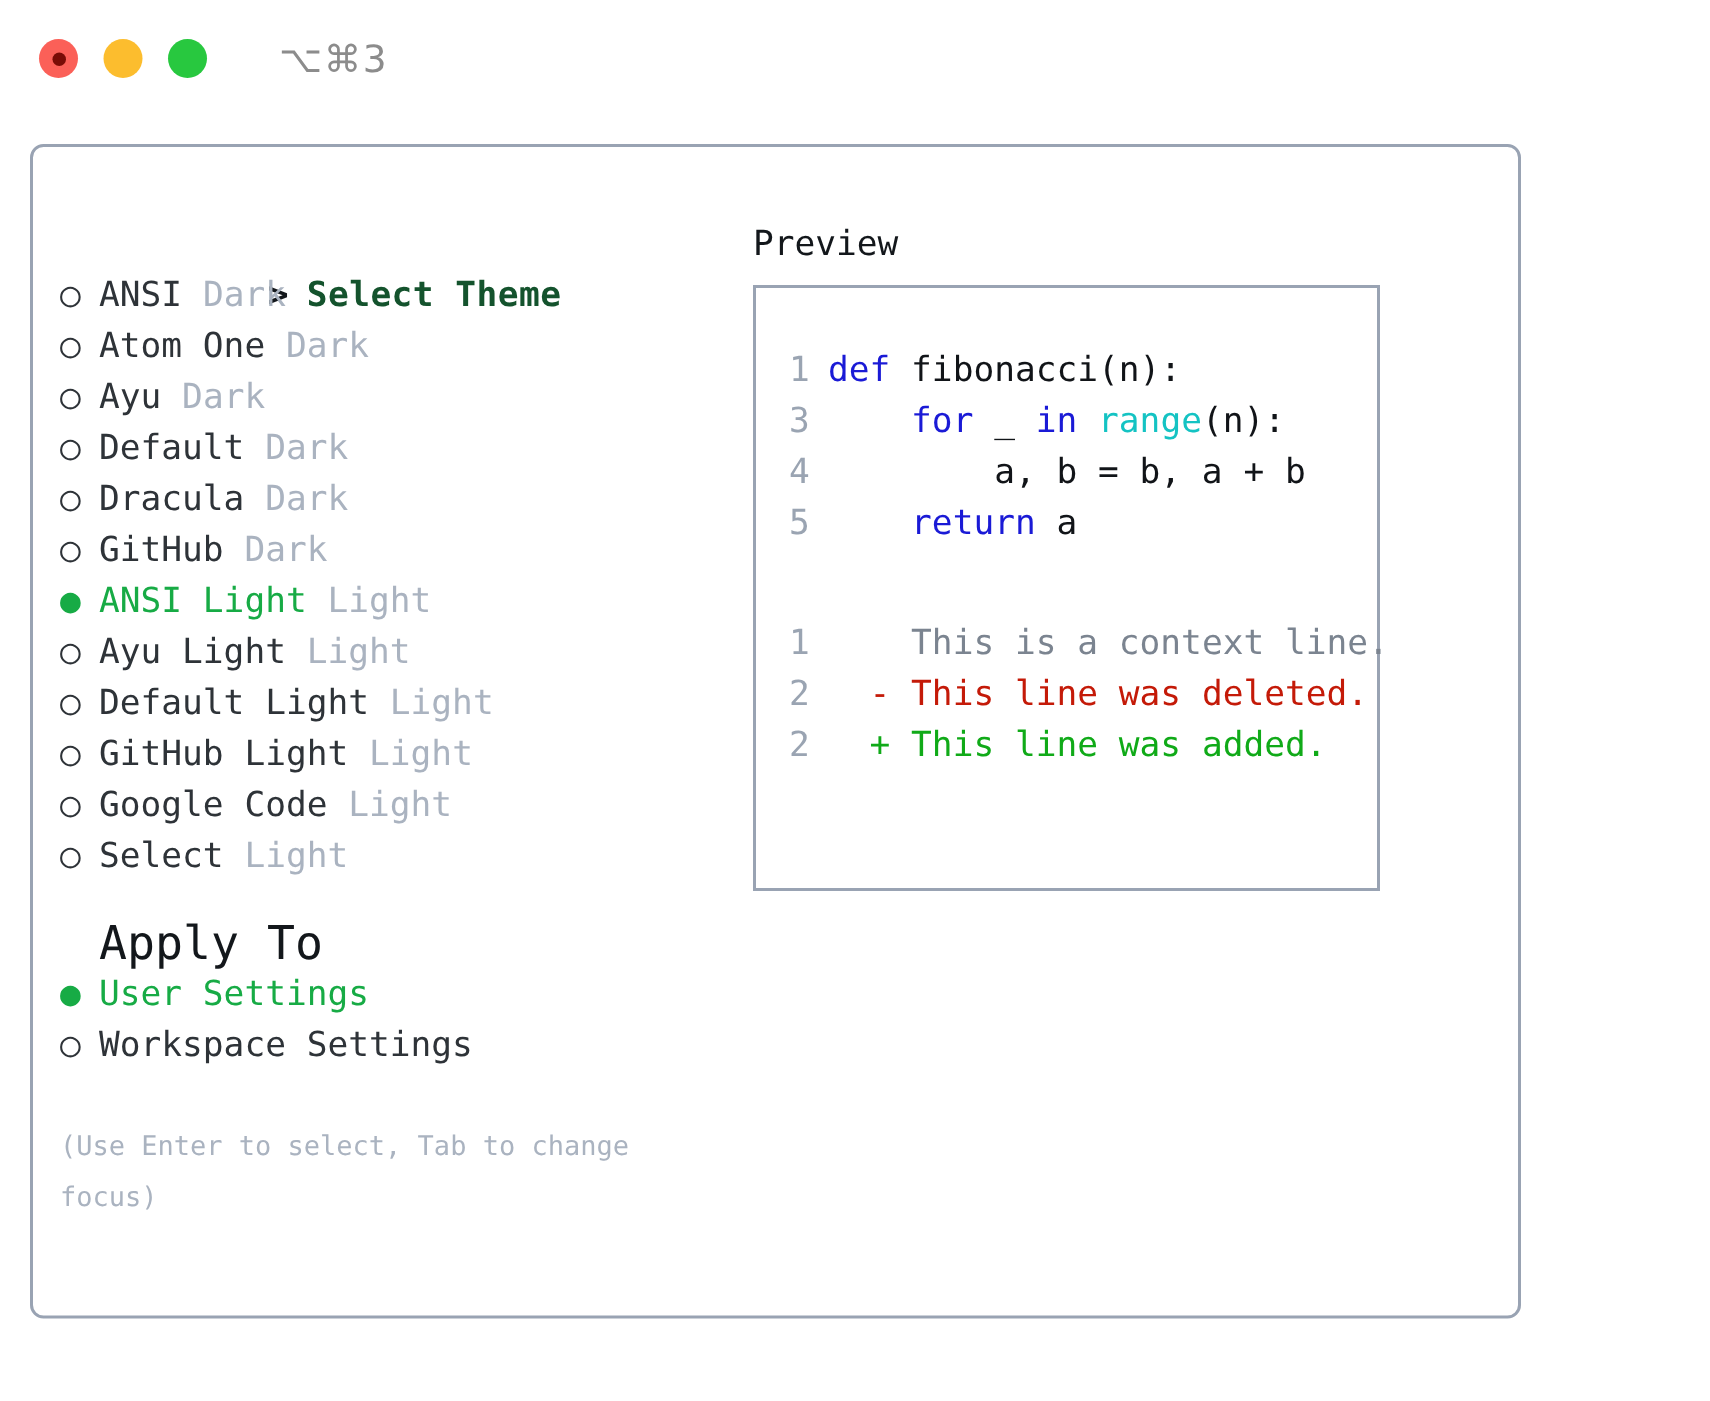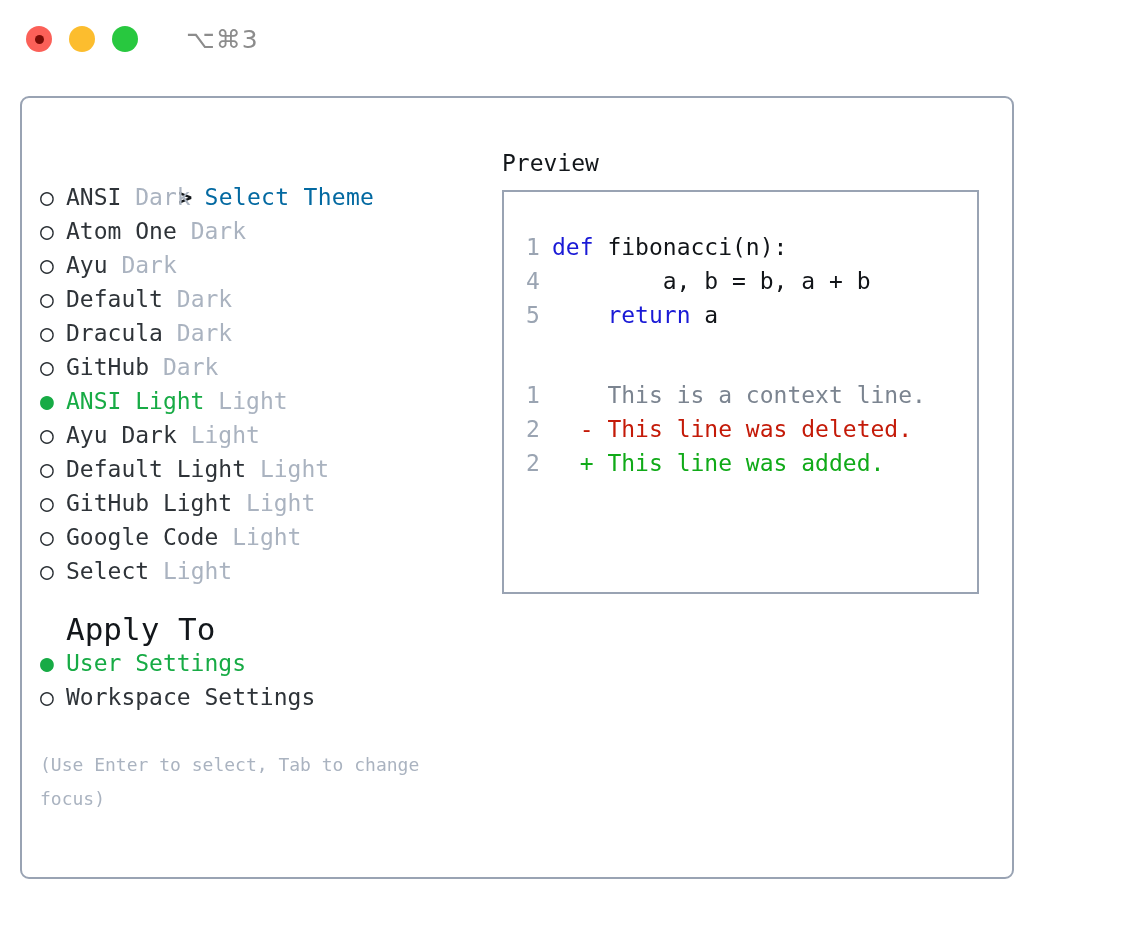--- a/index.html
+++ b/index.html
@@ -87,22 +87,22 @@
 
   
   .rowline {
     font-size: 23px;
     line-height: 34px;
     white-space: pre;
     color: #2e3338;
     height: 34px;
   }
   .heading {
-    font-weight: normal;
-    color: #0369a1;
+    font-weight: bold;
+    color: #14532d;
     letter-spacing: 0.3px;
   }
   .marker {
     display: inline-block;
     width: 26px;
     color: #2e3338;
   }
   .marker-prompt { font-weight: bold; color: #13171b; }
   .marker-on  { color: #17ab45; }
   .marker-off { color: #2e3338; }
@@ -133,21 +133,21 @@
 
   
   .preview-heading {
     font-size: 23px;
     line-height: 34px;
     color: #13171b;
     white-space: pre;
     margin-bottom: 10px;
   }
   .preview-box {
-    width: 477px;
+    width: 418px;
     height: 404px;
     border: 2px solid #99a3b3;
     box-sizing: border-box;
     background: #ffffff;
     padding: 38px 0 0 22px;
   }
   .code-line {
     font-size: 23px;
     line-height: 34px;
     white-space: pre;
@@ -192,21 +192,21 @@
         </div>
 
         <div id="theme-list">
             <div class="rowline"><span class="marker marker-off">○</span><span>ANSI</span><span> </span><span class="tag">Dark</span></div>
             <div class="rowline"><span class="marker marker-off">○</span><span>Atom One</span><span> </span><span class="tag">Dark</span></div>
             <div class="rowline"><span class="marker marker-off">○</span><span>Ayu</span><span> </span><span class="tag">Dark</span></div>
             <div class="rowline"><span class="marker marker-off">○</span><span>Default</span><span> </span><span class="tag">Dark</span></div>
             <div class="rowline"><span class="marker marker-off">○</span><span>Dracula</span><span> </span><span class="tag">Dark</span></div>
             <div class="rowline"><span class="marker marker-off">○</span><span>GitHub</span><span> </span><span class="tag">Dark</span></div>
             <div class="rowline"><span class="marker marker-on">●</span><span class="label-on">ANSI Light</span><span> </span><span class="tag">Light</span></div>
-            <div class="rowline"><span class="marker marker-off">○</span><span>Ayu Dark</span><span> </span><span class="tag">Light</span></div>
+            <div class="rowline"><span class="marker marker-off">○</span><span>Ayu Light</span><span> </span><span class="tag">Light</span></div>
             <div class="rowline"><span class="marker marker-off">○</span><span>Default Light</span><span> </span><span class="tag">Light</span></div>
             <div class="rowline"><span class="marker marker-off">○</span><span>GitHub Light</span><span> </span><span class="tag">Light</span></div>
             <div class="rowline"><span class="marker marker-off">○</span><span>Google Code</span><span> </span><span class="tag">Light</span></div>
             <div class="rowline"><span class="marker marker-off">○</span><span>Select</span><span> </span><span class="tag">Light</span></div>
           </div>
 
         <div class="spacer-sm"></div>
 
         <div class="section-title">Apply To</div>
 
@@ -219,20 +219,21 @@
 
         <div class="hint">(Use Enter to select, Tab to change focus)</div>
       </div>
 
       <div class="col-right">
         <div class="preview-heading">Preview</div>
 
         <div class="preview-box">
           <div id="code-block">
               <div class="code-line"><span class="ln">1</span><span class="kw">def</span><span class="plain"> fibonacci(n):</span></div>
+              <div class="code-line"><span class="ln">3</span><span class="plain">    </span><span class="kw">for</span><span class="plain"> _ </span><span class="kw">in</span><span class="plain"> </span><span class="fn">range</span><span class="plain">(n):</span></div>
               <div class="code-line"><span class="ln">4</span><span class="plain">        a, b = b, a + b</span></div>
               <div class="code-line"><span class="ln">5</span><span class="plain">    </span><span class="kw">return</span><span class="plain"> a</span></div>
             </div>
           <div class="code-gap"></div>
           <div id="diff-block">
               <div class="code-line"><span class="ln">1</span><span class="diff-ctx">    </span><span class="diff-ctx">This is a context line.</span></div>
               <div class="code-line"><span class="ln">2</span><span class="diff-del">  - </span><span class="diff-del">This line was deleted.</span></div>
               <div class="code-line"><span class="ln">2</span><span class="diff-add">  + </span><span class="diff-add">This line was added.</span></div>
             </div>
         </div>

